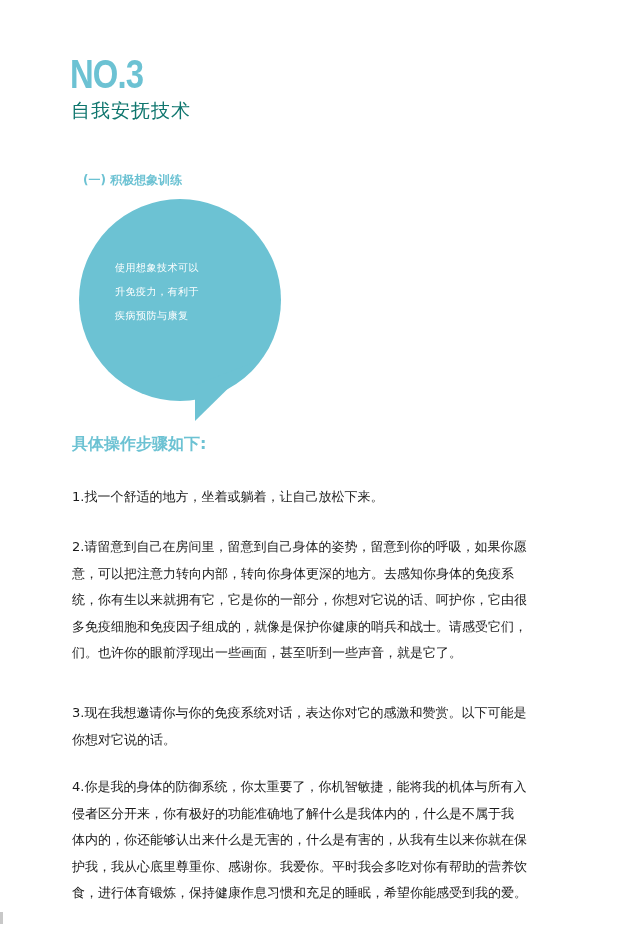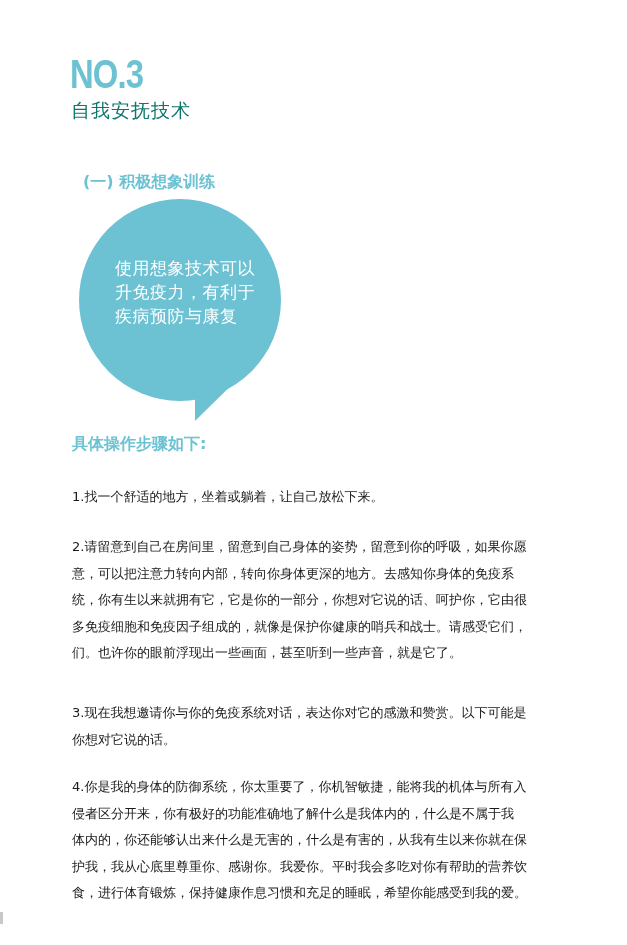--- a/index.html
+++ b/index.html
@@ -2,23 +2,23 @@
 <html><head>
 <meta charset="utf-8">
 <style>
   html, body { margin: 0; padding: 0; background: #ffffff; }
   body { width: 627px; height: 945px; position: relative; overflow: hidden;
          font-family: "DejaVu Sans", "Liberation Sans", sans-serif; color: #1a1a1a; }
   .no-title { position: absolute; left: 70px; top: 52px; font-family: "Liberation Sans", "DejaVu Sans", sans-serif;
               font-weight: bold; font-size: 40px; color: #6cc2d3; letter-spacing: -1px;
               transform: scaleX(0.82); transform-origin: left top; line-height: 44px; }
   .sub-title { position: absolute; left: 71px; top: 98px; font-size: 19px; color: #0f766e; letter-spacing: 1px; }
-  .section-title { position: absolute; left: 83px; top: 172px; font-size: 16px; font-weight: bold; color: #6cc2d3; }
+  .section-title { position: absolute; left: 83px; top: 172px; font-size: 12px; font-weight: bold; color: #6cc2d3; }
   .bubble { position: absolute; left: 0; top: 0; width: 627px; height: 945px; pointer-events: none; }
-  .bubble-text { position: absolute; left: 115px; top: 256px; width: 140px; font-size: 17px; line-height: 24px;
+  .bubble-text { position: absolute; left: 115px; top: 256px; width: 140px; font-size: 10px; line-height: 24px;
                  color: #ffffff; letter-spacing: 0.5px; }
   .bubble-text div { white-space: nowrap; }
   .steps-heading { position: absolute; left: 72px; top: 434px; font-size: 16px; font-weight: bold; color: #6cc2d3; }
   .para { position: absolute; left: 72px; width: 490px; font-size: 13px; line-height: 26.5px; color: #1a1a1a; }
   .para div { white-space: nowrap; }
   .page-mark { position: absolute; left: 0px; top: 912px; width: 3px; height: 12px; background: #c8c8c8; }
 </style>
 </head>
 <body>
 

